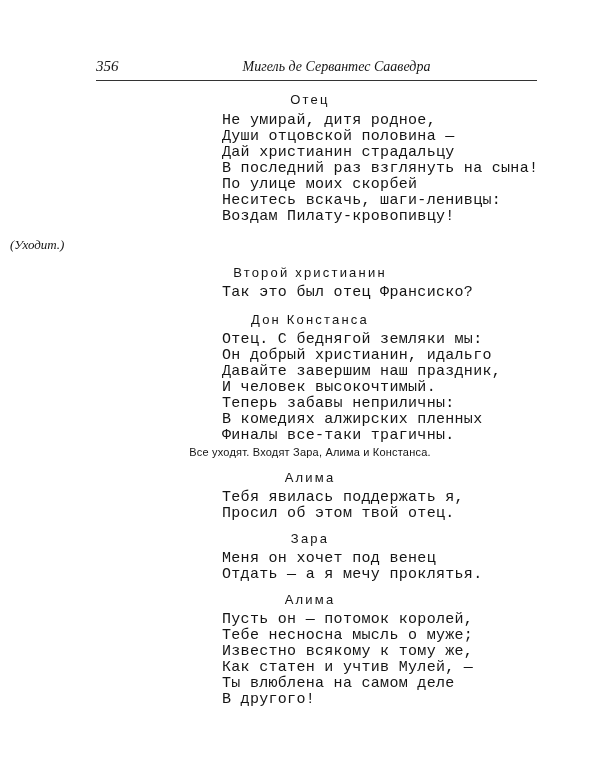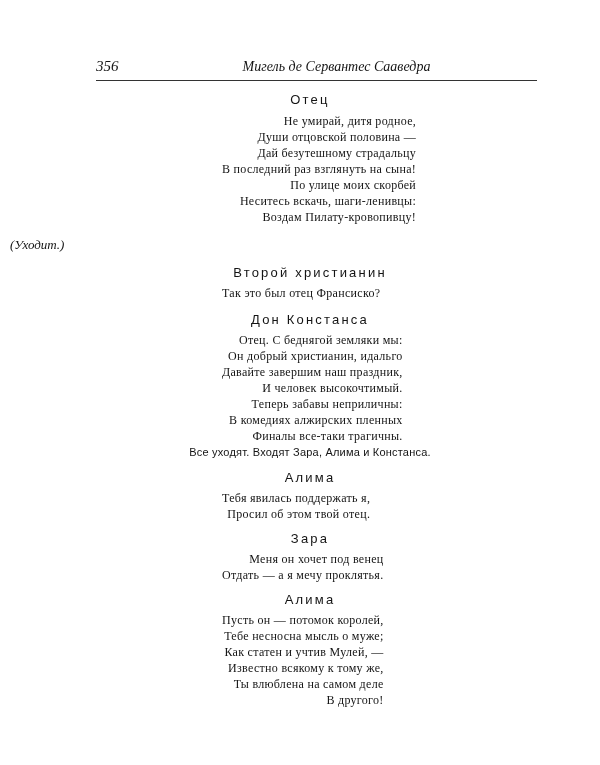--- a/index.html
+++ b/index.html
@@ -30,41 +30,41 @@
   .stage {
     font-family: "Liberation Serif", serif;
     font-style: italic; font-size: 13px; height: 20px; line-height: 20px;
   }
   .stage-direction {
     text-align: center; font-family: "Liberation Sans", sans-serif;
     font-size: 11px; letter-spacing: 0.2px; height: 16px; line-height: 16px;
   }
   .verse { position: absolute; left: 212px; }
   .line {
-    font-family: Liberation Serif, serif; font-size: 12px;
-    height: 16px; line-height: 16px; white-space: nowrap; letter-spacing: 0.3px; text-align: right;
+    font-family: Liberation Mono, monospace; font-size: 15px;
+    height: 16px; line-height: 16px; white-space: nowrap; letter-spacing: 0.3px;
   }
 </style>
 </head>
 <body>
 
 <div class="page">
 
   <div class="running-head">
     <span class="page-number">356</span>
     <div class="running-title">Мигель де Сервантес Сааведра</div>
   </div>
 
   <div class="block" style="top:91px;">
     <div class="speaker">Отец</div>
   </div>
   <div class="verse" style="top:113px;">
     <div class="line">Не умирай, дитя родное,</div>
     <div class="line">Души отцовской половина —</div>
-    <div class="line">Дай безутешному страдальцу</div>
+    <div class="line">Дай христианин страдальцу</div>
     <div class="line">В последний раз взглянуть на сына!</div>
     <div class="line">По улице моих скорбей</div>
     <div class="line">Неситесь вскачь, шаги-ленивцы:</div>
     <div class="line">Воздам Пилату-кровопивцу!</div>
   </div>
   <div class="block" style="top:235px;">
     <div class="stage">(Уходит.)</div>
   </div>
 
   <div class="block" style="top:264px;">
@@ -106,19 +106,19 @@
     <div class="line">Меня он хочет под венец</div>
     <div class="line">Отдать — а я мечу проклятья.</div>
   </div>
 
   <div class="block" style="top:591px;">
     <div class="speaker">Алима</div>
   </div>
   <div class="verse" style="top:612px;">
     <div class="line">Пусть он — потомок королей,</div>
     <div class="line">Тебе несносна мысль о муже;</div>
+    <div class="line">Известно всякому к тому же,</div>
     <div class="line">Как статен и учтив Мулей, —</div>
-    <div class="line">Известно всякому к тому же,</div>
     <div class="line">Ты влюблена на самом деле</div>
     <div class="line">В другого!</div>
   </div>
 
 </div>
 
 </body></html>

